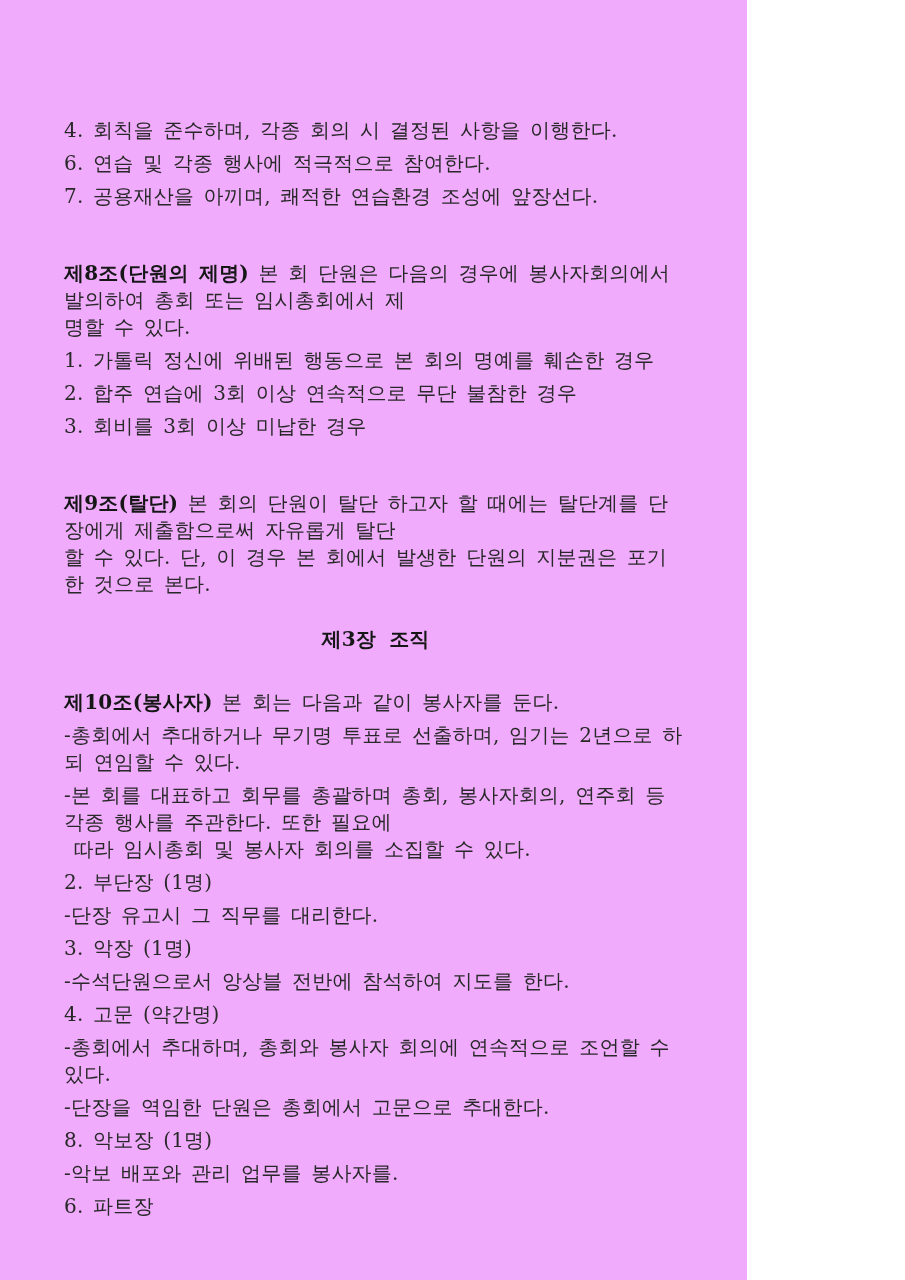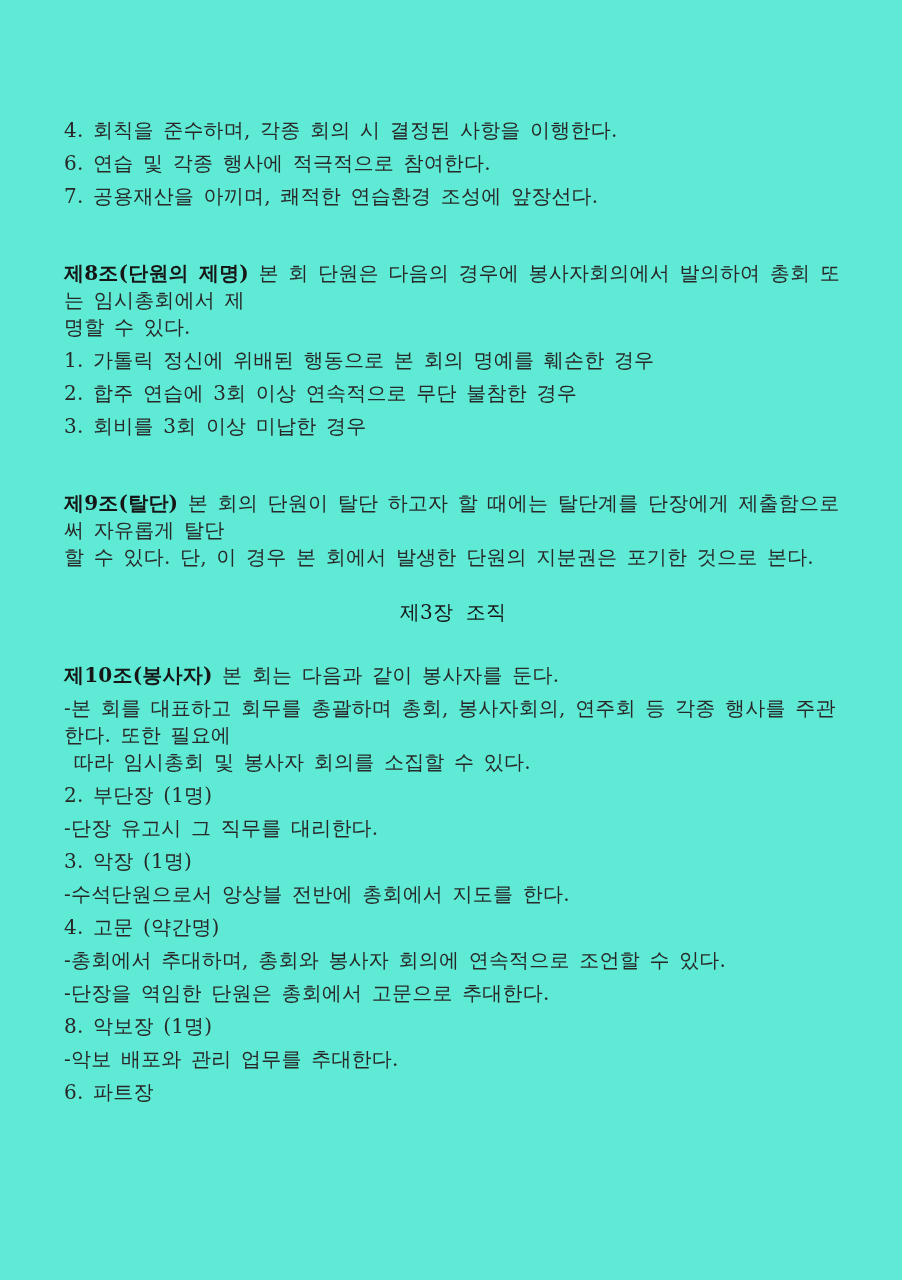--- a/index.html
+++ b/index.html
@@ -7,24 +7,24 @@
     padding: 0;
     background: #ffffff;
   }
   body {
     width: 905px;
     height: 1280px;
     overflow: hidden;
   }
   .page {
     box-sizing: border-box;
-    width: 902px;
+    width: 747px;
     height: 1280px;
     padding: 111px 60px 0 64px;
-    background: #5eead4;
+    background: #f0abfc;
     font-family: "DejaVu Serif", "Liberation Serif", serif;
     font-size: 20px;
     line-height: 27px;
     color: #282828;
     word-spacing: 3px;
     letter-spacing: 0.2px;
   }
   .page p {
     margin: 6px 0;
   }
@@ -34,21 +34,21 @@
     white-space: pre-wrap;
   }
   
   .gap-article { margin-top: 50px !important; }
   .gap-body    { margin-top: 36px !important; }
   .chapter-heading {
     margin: 28px 0 6px 0;
     font-size: 20px;
     line-height: 27px;
     text-align: center;
-    font-weight: normal;
+    font-weight: bold;
     color: #161616;
     word-spacing: 6px;
   }
   .article-title {
     font-weight: bold;
     color: #161616;
   }
   section { margin: 0; padding: 0; }
 </style>
 </head>
@@ -79,35 +79,36 @@
     </p>
   </section>
 
   <h2 class="chapter-heading">제3장 조직</h2>
 
   <section>
     <p class="gap-body">
       <span class="ln"><strong class="article-title">제10조(봉사자)</strong><span> 본 회는 다음과 같이 봉사자를 둔다.</span></span>
     </p>
 
+    <p class="ln">-총회에서 추대하거나 무기명 투표로 선출하며, 임기는 2년으로 하되 연임할 수 있다.</p>
     <p>
       <span class="ln">-본 회를 대표하고 회무를 총괄하며 총회, 봉사자회의, 연주회 등 각종 행사를 주관한다. 또한 필요에</span>
       <span class="ln"> 따라 임시총회 및 봉사자 회의를 소집할 수 있다.</span>
     </p>
 
     <p class="ln">2. 부단장 (1명)</p>
     <p class="ln">-단장 유고시 그 직무를 대리한다.</p>
 
     <p class="ln">3. 악장 (1명)</p>
-    <p class="ln">-수석단원으로서 앙상블 전반에 총회에서 지도를 한다.</p>
+    <p class="ln">-수석단원으로서 앙상블 전반에 참석하여 지도를 한다.</p>
 
     <p class="ln">4. 고문 (약간명)</p>
     <p class="ln">-총회에서 추대하며, 총회와 봉사자 회의에 연속적으로 조언할 수 있다.</p>
     <p class="ln">-단장을 역임한 단원은 총회에서 고문으로 추대한다.</p>
 
     <p class="ln">8. 악보장 (1명)</p>
-    <p class="ln">-악보 배포와 관리 업무를 추대한다.</p>
+    <p class="ln">-악보 배포와 관리 업무를 봉사자를.</p>
 
     <p class="ln">6. 파트장</p>
 
   </section>
 
 </main>
 
 </body></html>

